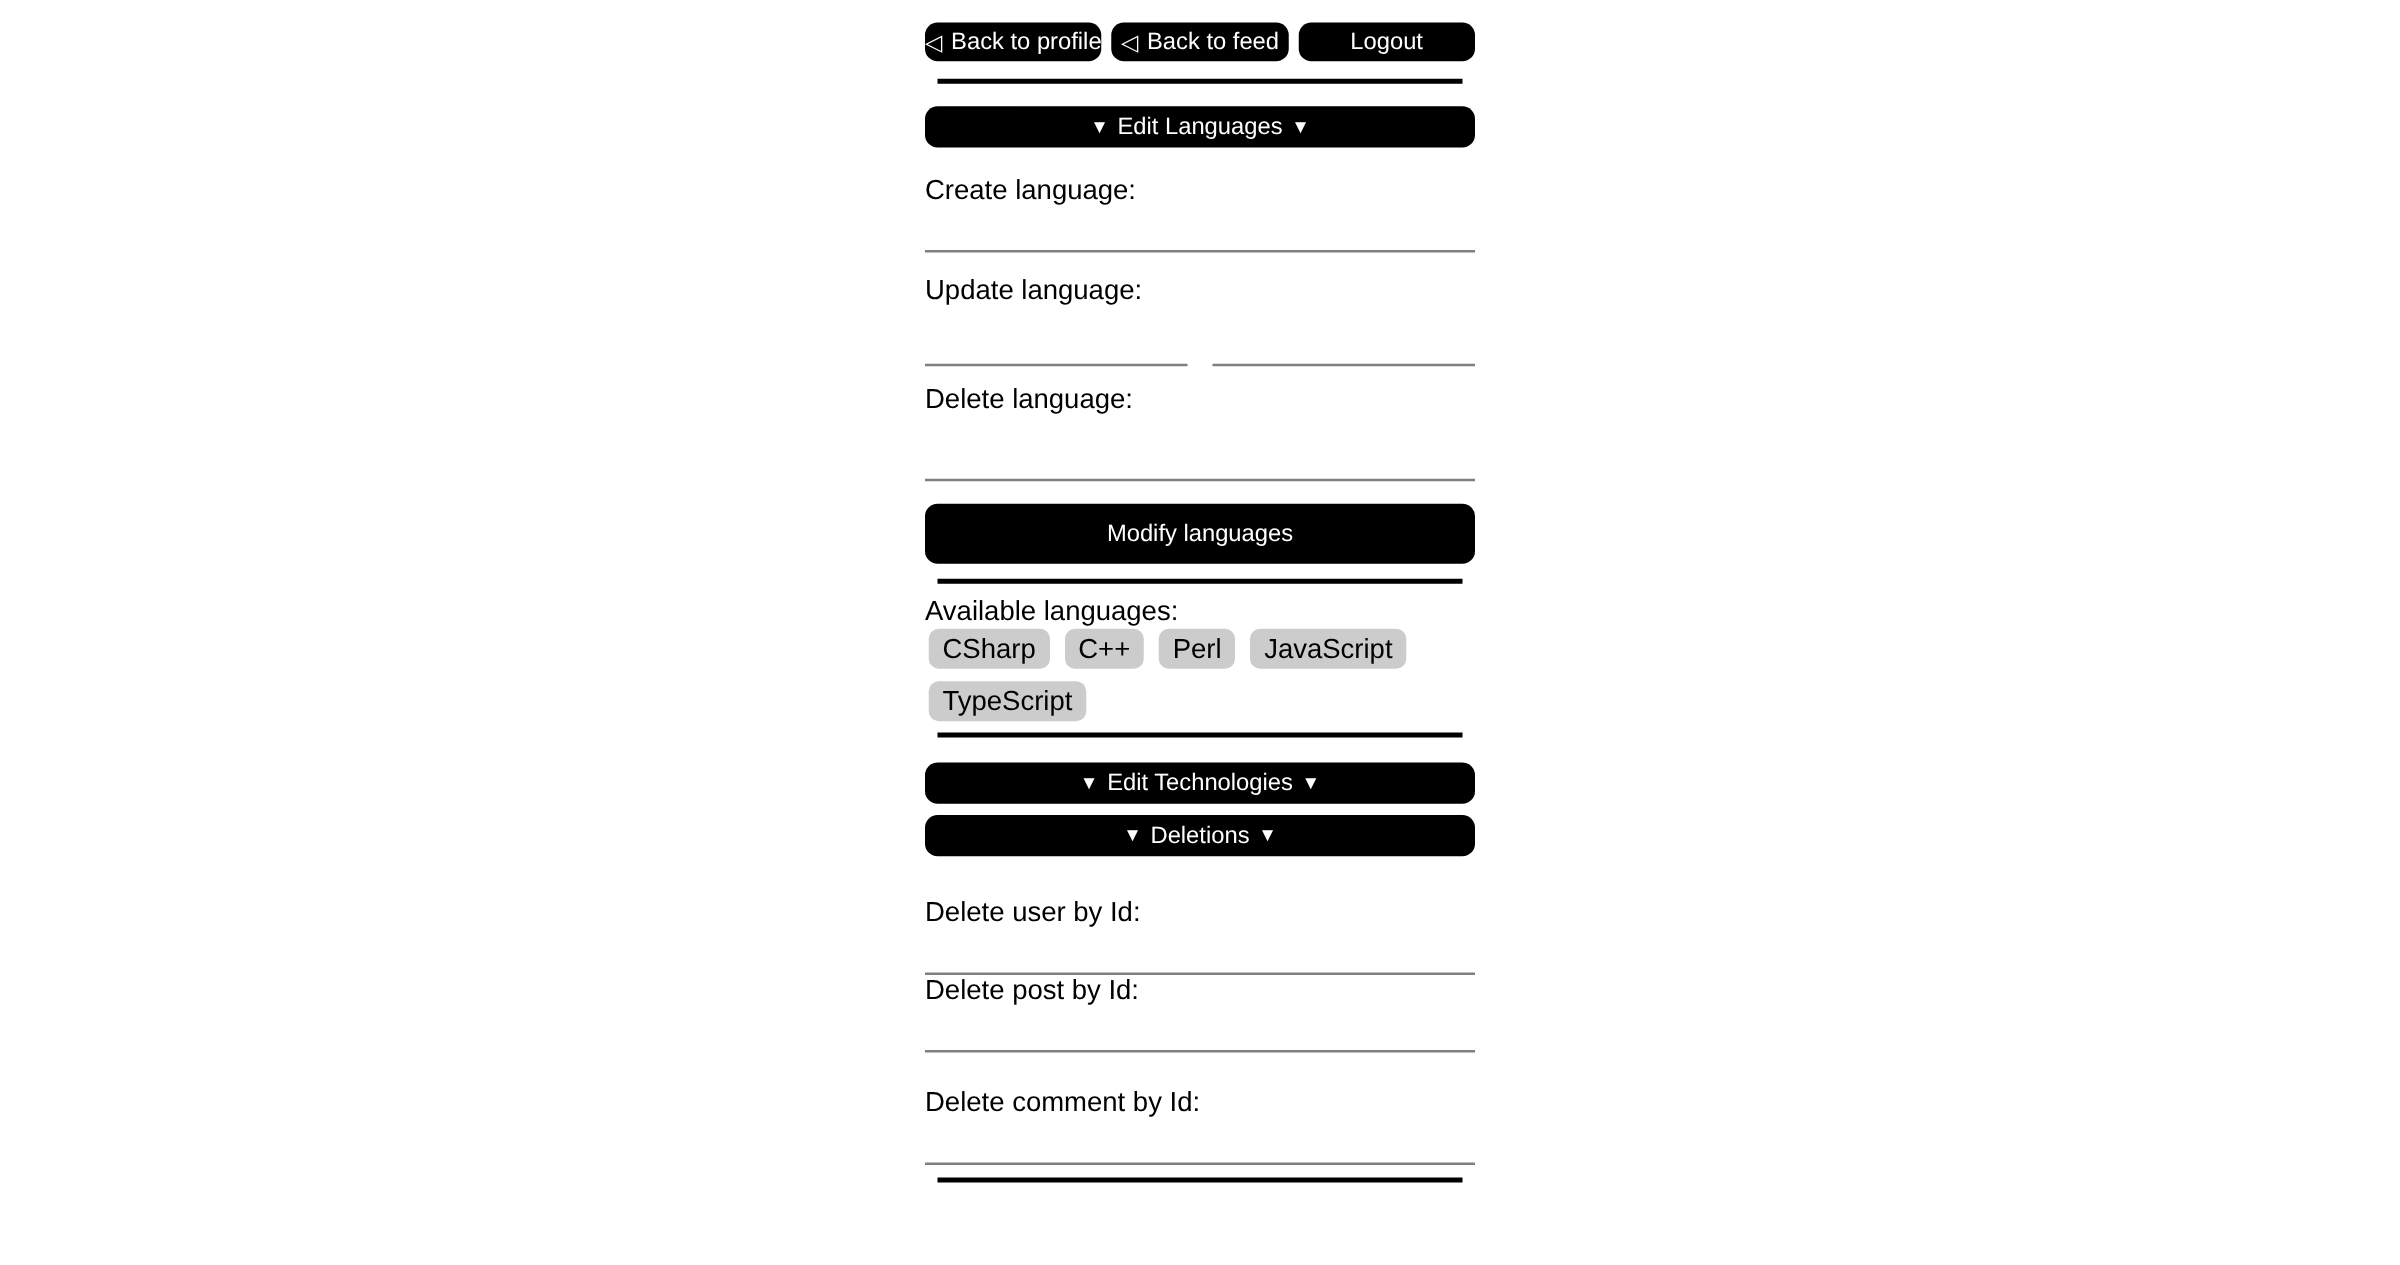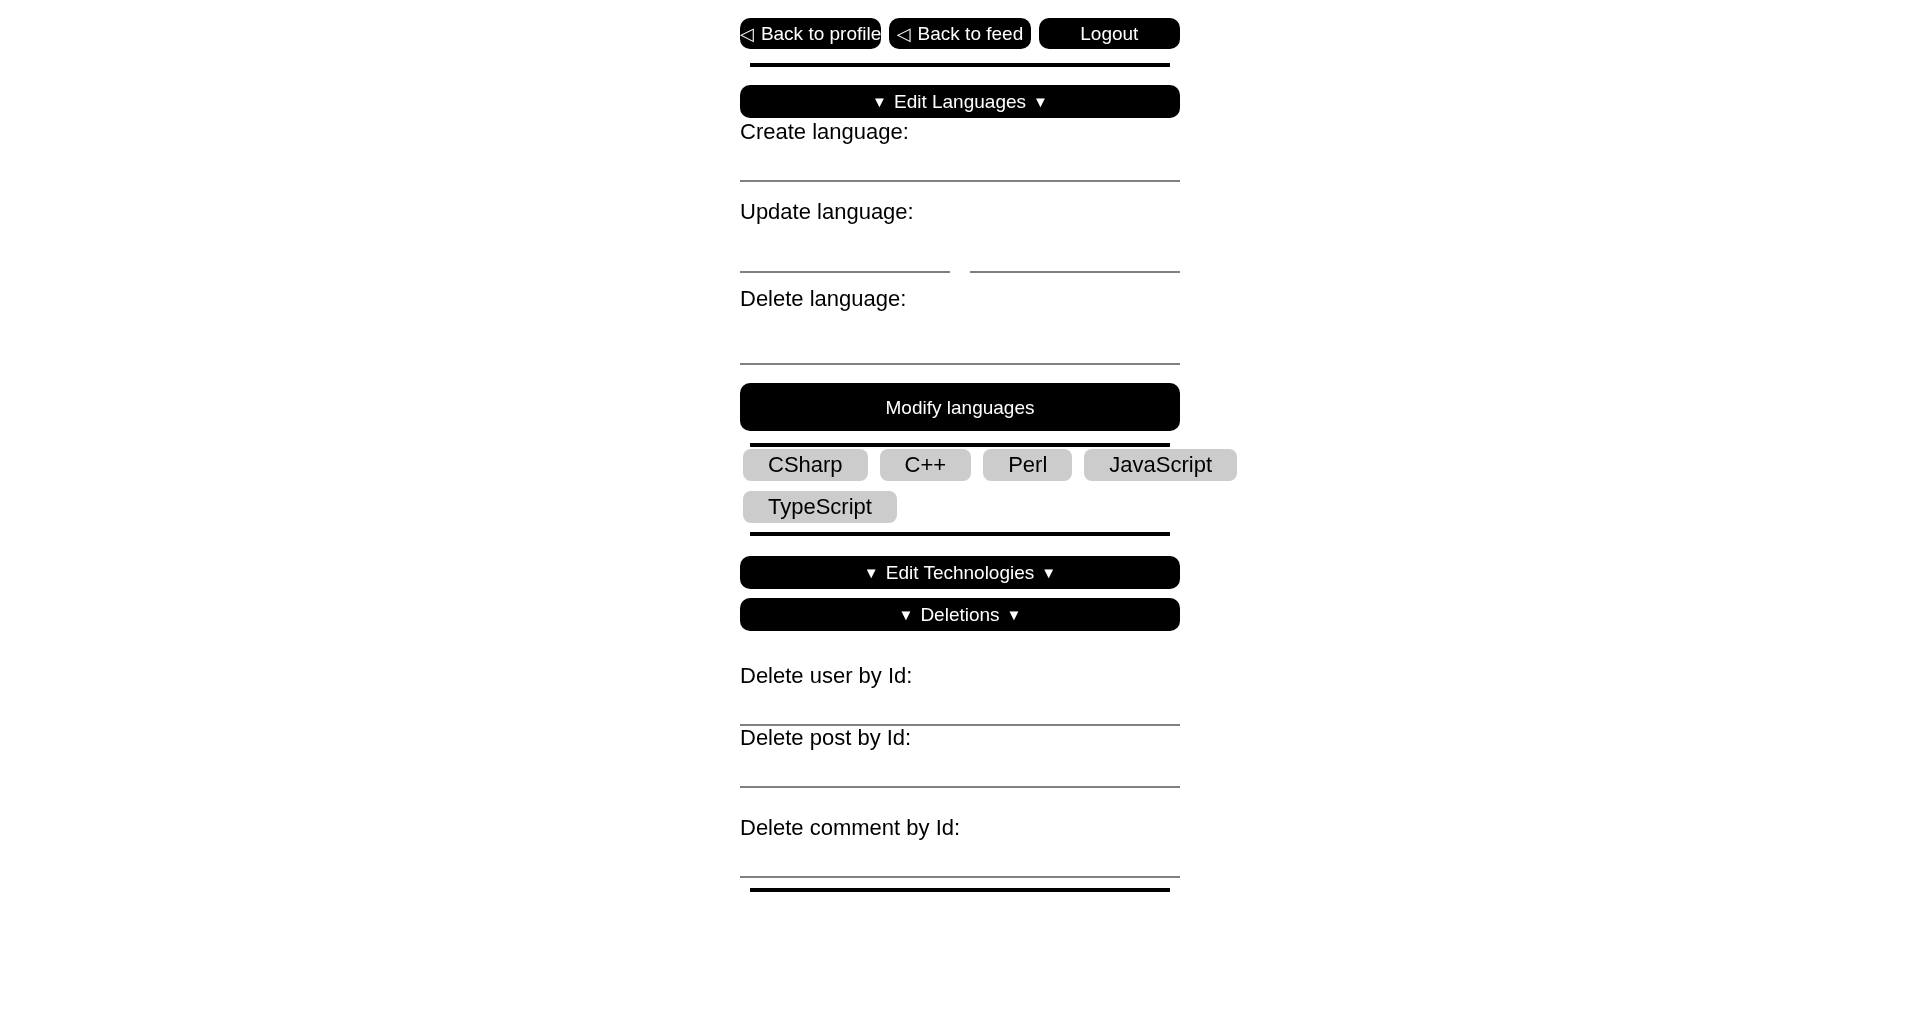--- a/index.html
+++ b/index.html
@@ -75,21 +75,21 @@
   .half-row .line-input { width: 210px; }
   .chip-row {
     display: flex;
     gap: 12px;
     margin-left: 3px;
   }
   .chip {
     display: inline-flex;
     align-items: center;
     height: 32px;
-    padding: 0 25px;
+    padding: 0 11px;
     background: #cccccc;
     border-radius: 8px;
     font-size: 22px;
     color: #000000;
     white-space: nowrap;
   }
 </style>
 </head>
 <body>
 
@@ -110,38 +110,39 @@
   </div>
 
   <hr class="divider" style="margin-top:14px">
 
   <button class="btn wide" style="margin-top:18px">
     <span class="tri">▼</span>
     <span>Edit Languages</span>
     <span class="tri">▼</span>
   </button>
 
-  <label class="field-label" style="margin-top:2px">Create language:</label>
+  <label class="field-label" style="margin-top:22px">Create language:</label>
   <input class="line-input" style="margin-top: 6px;" value="">
 
   <label class="field-label" style="margin-top:18px">Update language:</label>
   <div class="half-row" style="margin-top:17px">
     <input class="line-input" value="" style="">
     <input class="line-input" value="" style="">
   </div>
 
   <label class="field-label" style="margin-top:14px">Delete language:</label>
   <input class="line-input" style="margin-top: 22px;" value="">
 
   <button class="btn wide" style="margin-top:18px;height:48px">
     <span>Modify languages</span>
   </button>
 
   <hr class="divider" style="margin-top:12px">
 
+  <div class="field-label" style="margin-top:10px">Available languages:</div>
   <div class="chip-row" style="margin-top:2px">
     <span class="chip">CSharp</span>
     <span class="chip">C++</span>
     <span class="chip">Perl</span>
     <span class="chip">JavaScript</span>
   </div>
   <div class="chip-row" style="margin-top:10px">
     <span class="chip">TypeScript</span>
   </div>
 

